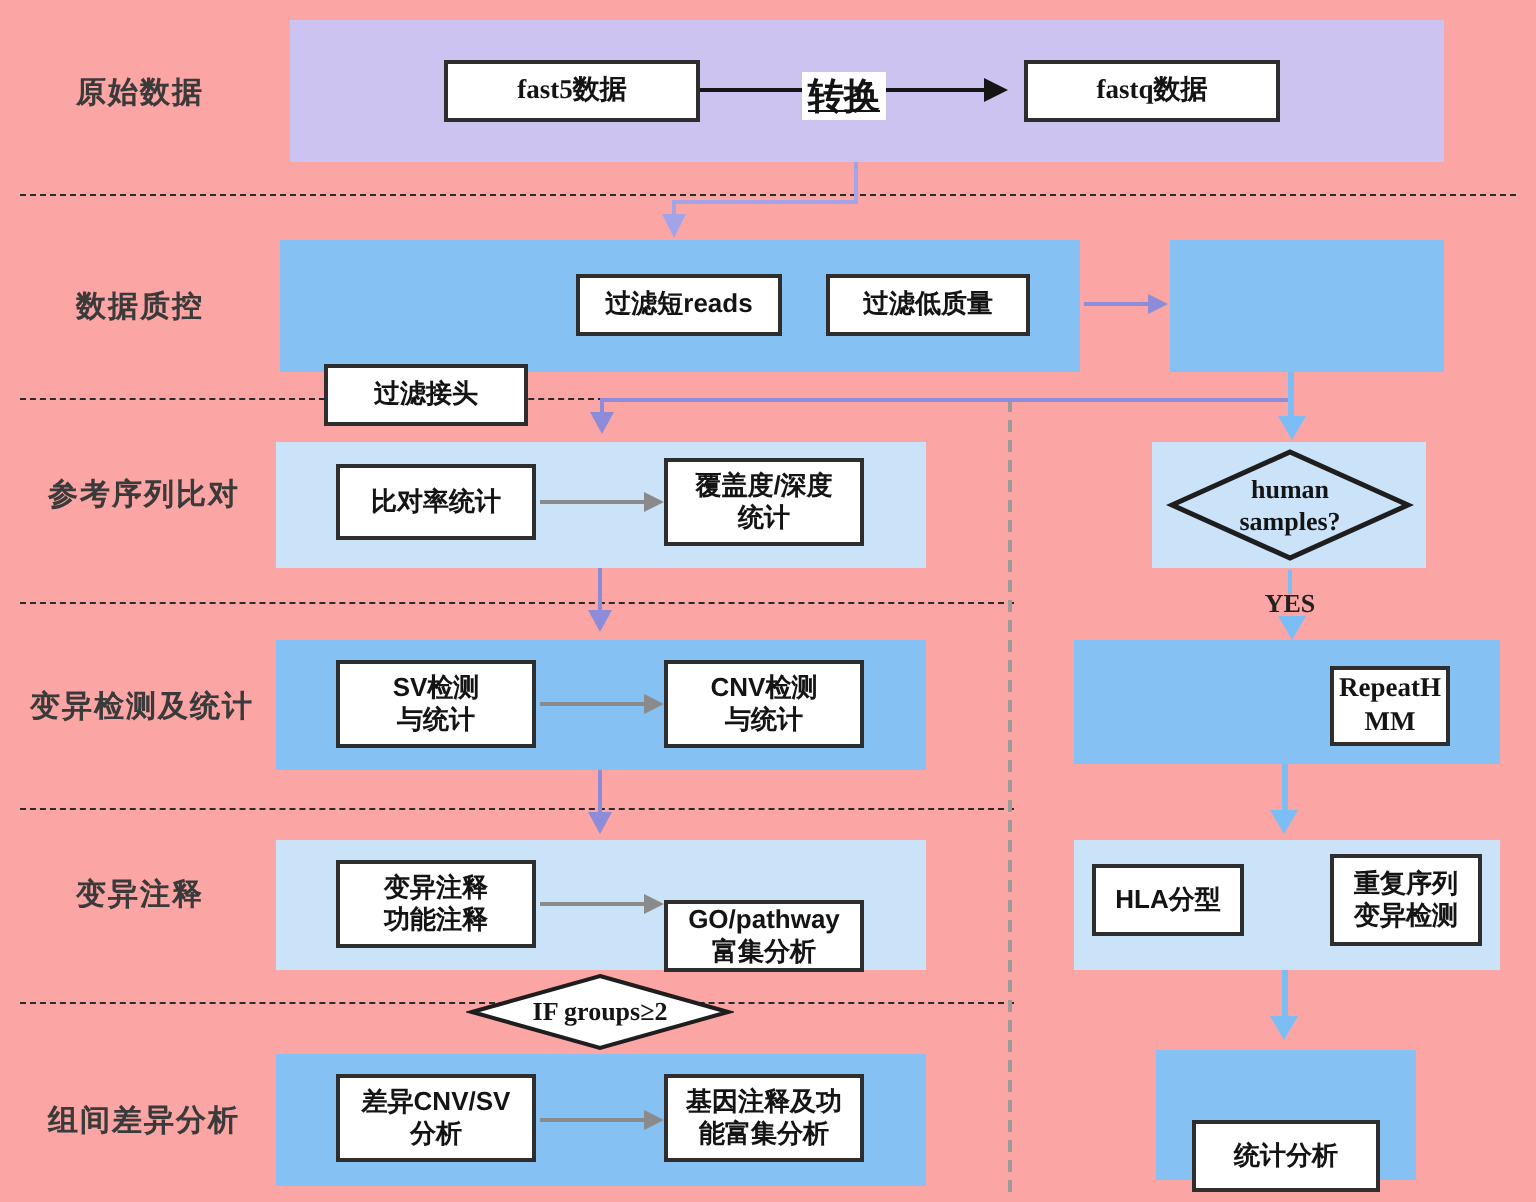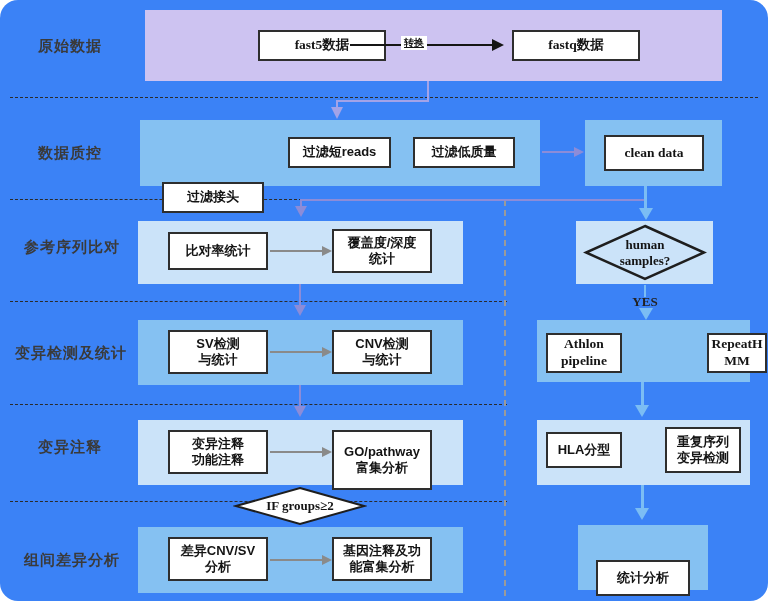--- a/index.html
+++ b/index.html
@@ -1,17 +1,17 @@
 <!DOCTYPE html>
 <html><head>
 <meta charset="utf-8">
 <style>
   html,body{margin:0;padding:0;background:#ffffff;}
-  .canvas{position:relative;width:768px;height:601px;background:#3b82f6;overflow:hidden;
-          font-family:"Liberation Sans",sans-serif;border-radius:18px;}
+  .canvas{position:relative;width:768px;height:601px;background:#fca5a5;overflow:hidden;
+          font-family:"Liberation Sans",sans-serif;}
   .band{position:absolute;}
   .bg-purple{background:#cdc3f1;}
   .bg-blue{background:#85c1f2;}
   .bg-light{background:#cbe3f9;}
   .node{position:absolute;background:#ffffff;border:2px solid #2e2e2e;display:flex;
         align-items:center;justify-content:center;text-align:center;font-weight:bold;
         font-size:13px;line-height:1.25;white-space:pre-line;color:#141414;box-sizing:border-box;}
   .serif{font-family:"Liberation Serif",serif;font-size:13.5px;}
   .rowlabel{position:absolute;font-weight:bold;font-size:15px;color:#3a3a3a;letter-spacing:1px;}
   .dash-h{position:absolute;height:0;border-top:1.5px dashed #2b2b2b;}
@@ -23,21 +23,21 @@
   .l-lpurple{background:#a3a3e8;}
   .l-blue{background:#7bbdf4;}
   .l-gray{background:#8a8a8a;}
   .tri{position:absolute;width:0;height:0;}
   .tri.down-purple{border-left:6px solid transparent;border-right:6px solid transparent;border-top:11px solid #8c8cd8;}
   .tri.down-lpurple{border-left:6px solid transparent;border-right:6px solid transparent;border-top:12px solid #a3a3e8;}
   .tri.down-blue{border-left:7px solid transparent;border-right:7px solid transparent;border-top:12px solid #7bbdf4;}
   .tri.right-gray{border-top:5px solid transparent;border-bottom:5px solid transparent;border-left:10px solid #8a8a8a;}
   .tri.right-purple{border-top:5px solid transparent;border-bottom:5px solid transparent;border-left:10px solid #8c8cd8;}
   .tri.right-black{border-top:6px solid transparent;border-bottom:6px solid transparent;border-left:12px solid #151515;}
-  .edge-label{position:absolute;background:#ffffff;padding:0 3px;font-weight:bold;font-size:10px;color:#141414;z-index:3;text-decoration:underline;}
+  .edge-label{position:absolute;background:#ffffff;padding:0 3px;font-weight:bold;font-size:18px;color:#141414;z-index:3;text-decoration:underline;}
   .diamond{position:absolute;}
   .diamond svg{position:absolute;left:0;top:0;width:100%;height:100%;}
   .diamond .dtext{position:absolute;left:0;top:0;width:100%;height:100%;display:flex;
         align-items:center;justify-content:center;text-align:center;font-weight:bold;
         font-family:"Liberation Serif",serif;font-size:13px;line-height:1.2;white-space:pre-line;color:#141414;}
   .yes{position:absolute;font-family:"Liberation Serif",serif;font-weight:bold;font-size:13px;color:#222;text-align:center;}
 </style>
 </head>
 <body>
 
@@ -51,39 +51,38 @@
   <div class="rowlabel" style="left:24px;top:551px;">组间差异分析</div>
 
   <div class="dash-h" style="left:10px;top:97px;width:748px;"></div>
   <div class="dash-h" style="left:10px;top:199px;width:292px;"></div>
   <div class="dash-h" style="left:10px;top:301px;width:497px;"></div>
   <div class="dash-h" style="left:10px;top:404px;width:497px;"></div>
   <div class="dash-h" style="left:10px;top:501px;width:497px;"></div>
   <div class="dash-v" style="left:504px;top:200px;height:396px;"></div>
 
   <div class="band bg-purple" style="left:145px;top:10px;width:577px;height:71px;"></div>
-  <div class="node serif" style="left:222px;top:30px;width:128px;height:31px;margin-left:36px;">fast5数据</div>
+  <div class="node serif" style="left:222px;top:30px;width:128px;height:31px;">fast5数据</div>
   <div class="line l-black" style="left:350px;top:44px;width:146px;height:2px;"></div>
   <div class="tri right-black" style="left:492px;top:39px;"></div>
   <div class="edge-label" style="left:401px;top:36px;">转换</div>
   <div class="node serif" style="left:512px;top:30px;width:128px;height:31px;">fastq数据</div>
 
   <div class="line l-lpurple" style="left:427px;top:81px;width:2px;height:20px;"></div>
   <div class="line l-lpurple" style="left:336px;top:100px;width:93px;height:2px;"></div>
   <div class="line l-lpurple" style="left:336px;top:100px;width:2px;height:8px;"></div>
   <div class="tri down-lpurple" style="left:331px;top:107px;"></div>
 
   <div class="band bg-blue" style="left:140px;top:120px;width:400px;height:66px;"></div>
   <div class="node" style="left:162px;top:137px;width:102px;height:31px;margin-top:45px;">过滤接头</div>
   <div class="node" style="left:288px;top:137px;width:103px;height:31px;">过滤短reads</div>
   <div class="node" style="left:413px;top:137px;width:102px;height:31px;">过滤低质量</div>
   <div class="line l-purple" style="left:542px;top:151px;width:34px;height:2px;"></div>
   <div class="tri right-purple" style="left:574px;top:147px;"></div>
   <div class="band bg-blue" style="left:585px;top:120px;width:137px;height:66px;"></div>
-  <div class="node serif" style="left:604px;top:135px;width:100px;height:36px;">clean data</div>
 
   <div class="line l-purple" style="left:300px;top:199px;width:346px;height:2px;"></div>
   <div class="line l-purple" style="left:300px;top:199px;width:2px;height:8px;"></div>
   <div class="tri down-purple" style="left:295px;top:206px;"></div>
   <div class="line l-blue" style="left:644px;top:186px;width:3px;height:24px;"></div>
   <div class="tri down-blue" style="left:639px;top:208px;"></div>
 
   <div class="band bg-light" style="left:138px;top:221px;width:325px;height:63px;"></div>
   <div class="node" style="left:168px;top:232px;width:100px;height:38px;">比对率统计</div>
   <div class="line l-gray" style="left:270px;top:250px;width:58px;height:2px;"></div>
@@ -109,33 +108,31 @@
   <div class="node" style="left:168px;top:330px;width:100px;height:44px;">SV检测
 与统计</div>
   <div class="line l-gray" style="left:270px;top:351px;width:58px;height:2px;"></div>
   <div class="tri right-gray" style="left:322px;top:347px;"></div>
   <div class="node" style="left:332px;top:330px;width:100px;height:44px;">CNV检测
 与统计</div>
   <div class="line l-purple" style="left:299px;top:385px;width:2px;height:22px;"></div>
   <div class="tri down-purple" style="left:294px;top:406px;"></div>
 
   <div class="band bg-blue" style="left:537px;top:320px;width:213px;height:62px;"></div>
-  <div class="node serif" style="left:546px;top:333px;width:76px;height:40px;">Athlon
-pipeline</div>
-  <div class="node serif" style="left:665px;top:333px;width:60px;height:40px;margin-left:42px;">RepeatH
+  <div class="node serif" style="left:665px;top:333px;width:60px;height:40px;">RepeatH
 MM</div>
   <div class="line l-blue" style="left:641px;top:382px;width:3px;height:24px;"></div>
   <div class="tri down-blue" style="left:635px;top:405px;"></div>
 
   <div class="band bg-light" style="left:138px;top:420px;width:325px;height:65px;"></div>
   <div class="node" style="left:168px;top:430px;width:100px;height:44px;">变异注释
 功能注释</div>
   <div class="line l-gray" style="left:270px;top:451px;width:58px;height:2px;"></div>
   <div class="tri right-gray" style="left:322px;top:447px;"></div>
-  <div class="node" style="left:332px;top:430px;width:100px;height:60px;">GO/pathway
+  <div class="node" style="left:332px;top:450px;width:100px;height:36px;">GO/pathway
 富集分析</div>
 
   <div class="band bg-light" style="left:537px;top:420px;width:213px;height:65px;"></div>
   <div class="node" style="left:546px;top:432px;width:76px;height:36px;">HLA分型</div>
   <div class="node" style="left:665px;top:427px;width:76px;height:46px;">重复序列
 变异检测</div>
   <div class="line l-blue" style="left:641px;top:485px;width:3px;height:24px;"></div>
   <div class="tri down-blue" style="left:635px;top:508px;"></div>
 
   <div class="diamond" style="left:233px;top:486px;width:134px;height:40px;">

